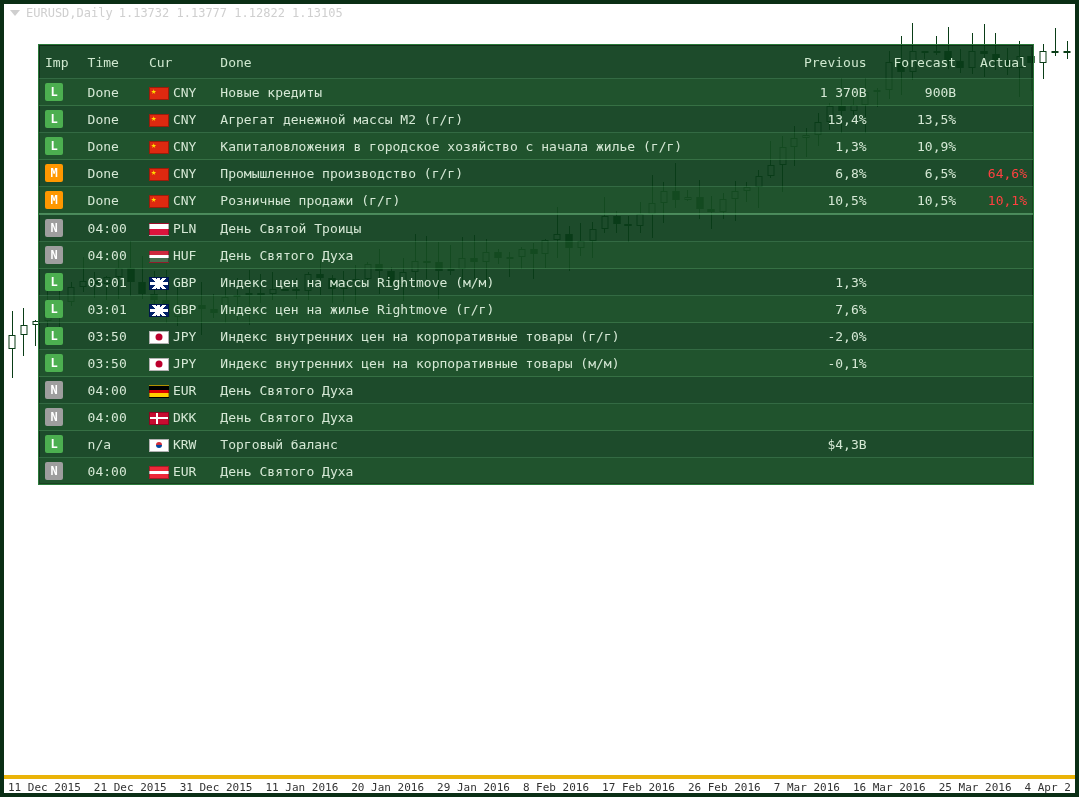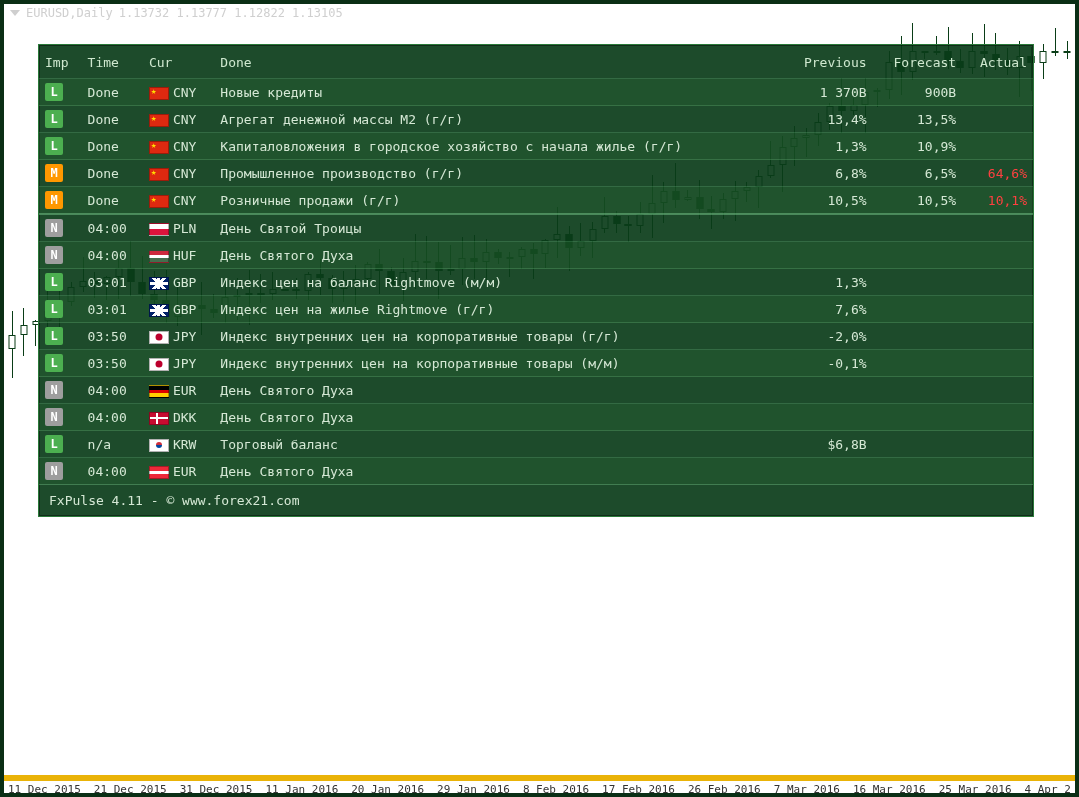--- a/index.html
+++ b/index.html
@@ -32,21 +32,21 @@
   }
   .chart-area {
     position: absolute;
     inset: 0;
     background: #fff;
   }
   .x-axis {
     position: absolute;
     bottom: 0; left: 0; right: 0;
     height: 18px;
-    border-top: 6px solid #eab308;
+    border-top: 4px solid #eab308;
     display: flex;
     justify-content: space-between;
     padding: 2px 4px 0 4px;
     font-size: 11px;
     color: #333;
     background: #fff;
     z-index: 3;
   }
   .candle {
     position: absolute;
@@ -609,21 +609,21 @@
           <td><span class="flag flag-HUF"></span>HUF</td>
           <td>День Святого Духа</td>
           <td class="r"></td>
           <td class="r"></td>
           <td class="r "></td>
         </tr>
         <tr>
           <td><span class="imp-badge imp-L">L</span></td>
           <td>03:01</td>
           <td><span class="flag flag-GBP"></span>GBP</td>
-          <td>Индекс цен на баланс Rightmove (м/м)</td>
+          <td>Индекс цен на массы Rightmove (м/м)</td>
           <td class="r">1,3%</td>
           <td class="r"></td>
           <td class="r "></td>
         </tr>
         <tr>
           <td><span class="imp-badge imp-L">L</span></td>
           <td>03:01</td>
           <td><span class="flag flag-GBP"></span>GBP</td>
           <td>Индекс цен на жилье Rightmove (г/г)</td>
           <td class="r">7,6%</td>
@@ -664,29 +664,28 @@
           <td>День Святого Духа</td>
           <td class="r"></td>
           <td class="r"></td>
           <td class="r "></td>
         </tr>
         <tr>
           <td><span class="imp-badge imp-L">L</span></td>
           <td>n/a</td>
           <td><span class="flag flag-KRW"></span>KRW</td>
           <td>Торговый баланс</td>
-          <td class="r">$6,8B</td>
+          <td class="r">$4,3B</td>
           <td class="r"></td>
           <td class="r "></td>
         </tr>
         <tr>
           <td><span class="imp-badge imp-N">N</span></td>
           <td>04:00</td>
           <td><span class="flag flag-AUT"></span>EUR</td>
           <td>День Святого Духа</td>
           <td class="r"></td>
           <td class="r"></td>
           <td class="r "></td>
         </tr>
       </tbody>
   </table>
-  <div class="panel-footer">FxPulse 4.11 - © www.forex21.com</div>
 </div>
 
 </body></html>

